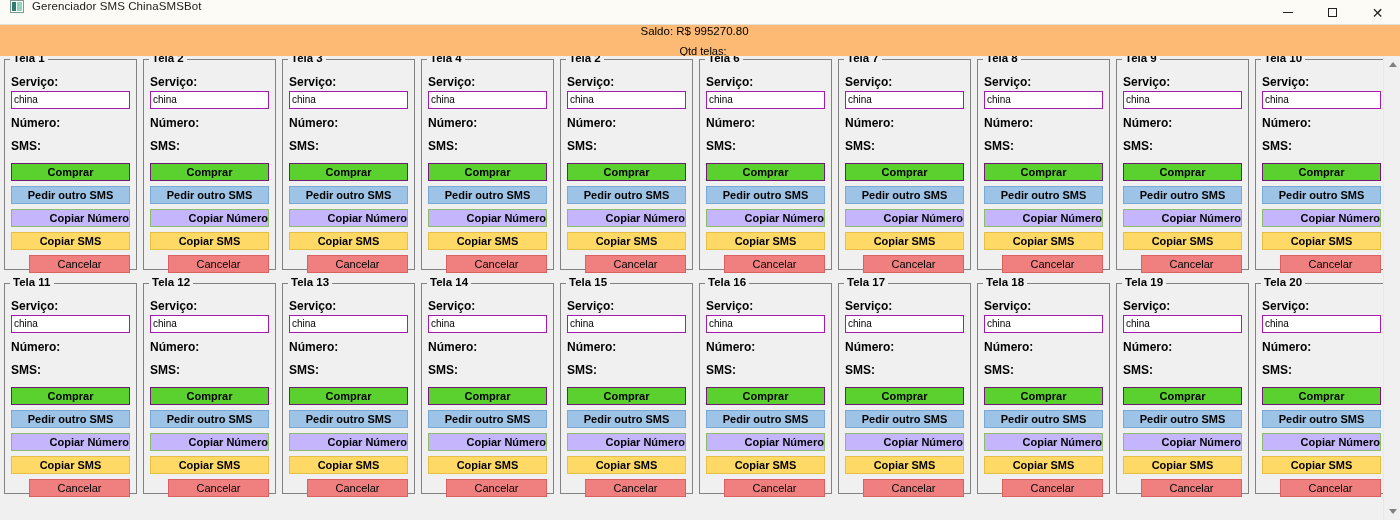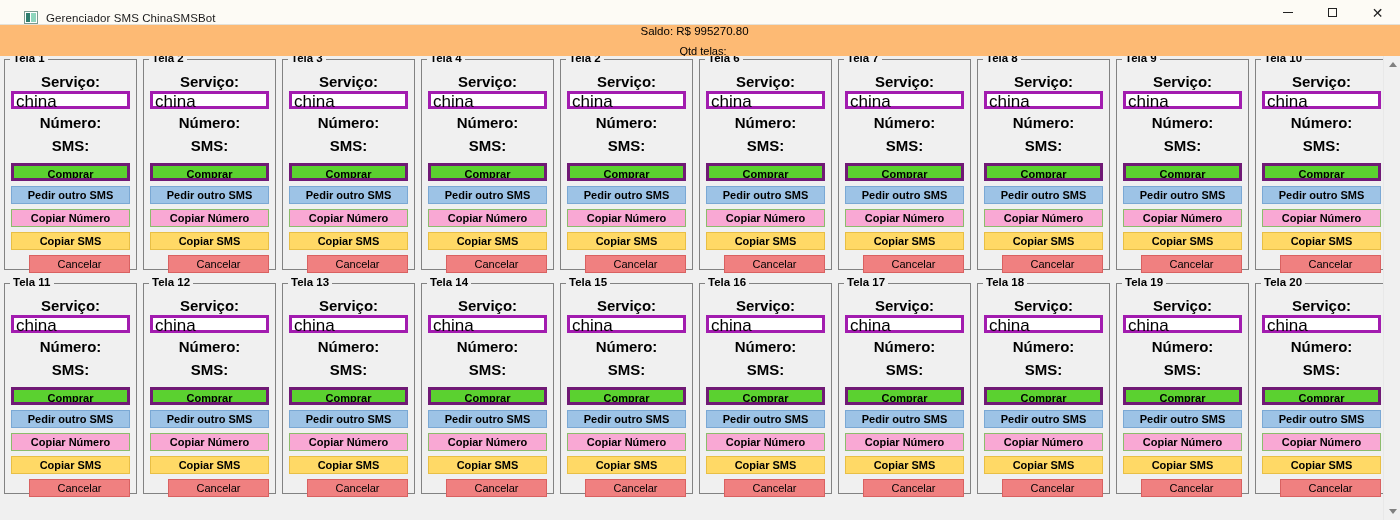--- a/index.html
+++ b/index.html
@@ -18,22 +18,22 @@
     display: flex; flex-direction: column;
     background: #f0f0f0;
     position: relative;
   }
 
   
   .titlebar {
     height: 25px; min-height: 25px;
     background: #fdfbf5;
     border-bottom: 1px solid #e4e1d8;
-    display: flex; align-items: flex-end;
-    padding-left: 24px;
+    display: flex; align-items: flex-start;
+    padding-left: 10px;
     position: relative;
   }
   .app-icon {
     width: 14px; height: 13px;
     margin-right: 8px;
     position: relative;
     background: #ffffff;
     border: 1px solid #7a9b90;
     display: inline-block;
     flex: none;
@@ -185,34 +185,34 @@
     top: -8px; left: 5px;
     background: #f0f0f0;
     padding: 0 3px;
     font-size: 11.5px;
     font-weight: bold;
     color: #000;
     white-space: nowrap;
     line-height: 13px;
   }
   .field-label {
-    text-align: center;
-    font-size: 15px;
+    text-align: left;
+    font-size: 12px;
     font-weight: bold;
     color: #000;
     line-height: 14px;
     margin-top: 7px;
   }
   .field-label.first { margin-top: 11px; }
   .svc-input {
     width: 100%;
     height: 18px;
     background: #ffffff;
-    border: 3px solid #a21caf;
-    font-size: 17px;
+    border: 1px solid #a21caf;
+    font-size: 10px;
     color: #000;
     padding: 0 2px;
     line-height: 16px;
     margin-top: 2px;
     font-family: "Liberation Sans", sans-serif;
   }
   .value-slot {
     height: 2px;
   }
   .btn-stack {
@@ -224,23 +224,23 @@
   .cbtn {
     height: 18px;
     line-height: 16px;
     text-align: center;
     font-size: 11px;
     color: #000;
     cursor: default;
     white-space: nowrap;
     overflow: hidden;
   }
-  .cbtn.comprar  { background: #5bd130; border: 3px solid #701a75; font-weight: bold; }
+  .cbtn.comprar  { background: #5bd130; border: 1px solid #701a75; font-weight: bold; }
   .cbtn.pedir    { background: #9dc3e6; border: 1px solid #7aa8d4; font-weight: bold; }
-  .cbtn.copnum   { background: #f9a8d4; border: 1px solid #8cbc6c; font-weight: bold; }
+  .cbtn.copnum   { background: #c4b5fd; border: 1px solid #8cbc6c; font-weight: bold; text-align: right; }
   .cbtn.copsms   { background: #ffd966; border: 1px solid #e8bf45; font-weight: bold; }
   .cbtn.cancelar { background: #f08080; border: 1px solid #d96161; font-weight: normal; margin-left: 18px; }
 
   
   .scrollbar {
     position: absolute;
     right: 0; top: 0;
     width: 17px;
     height: 100%;
     background: #f0f0f0;

